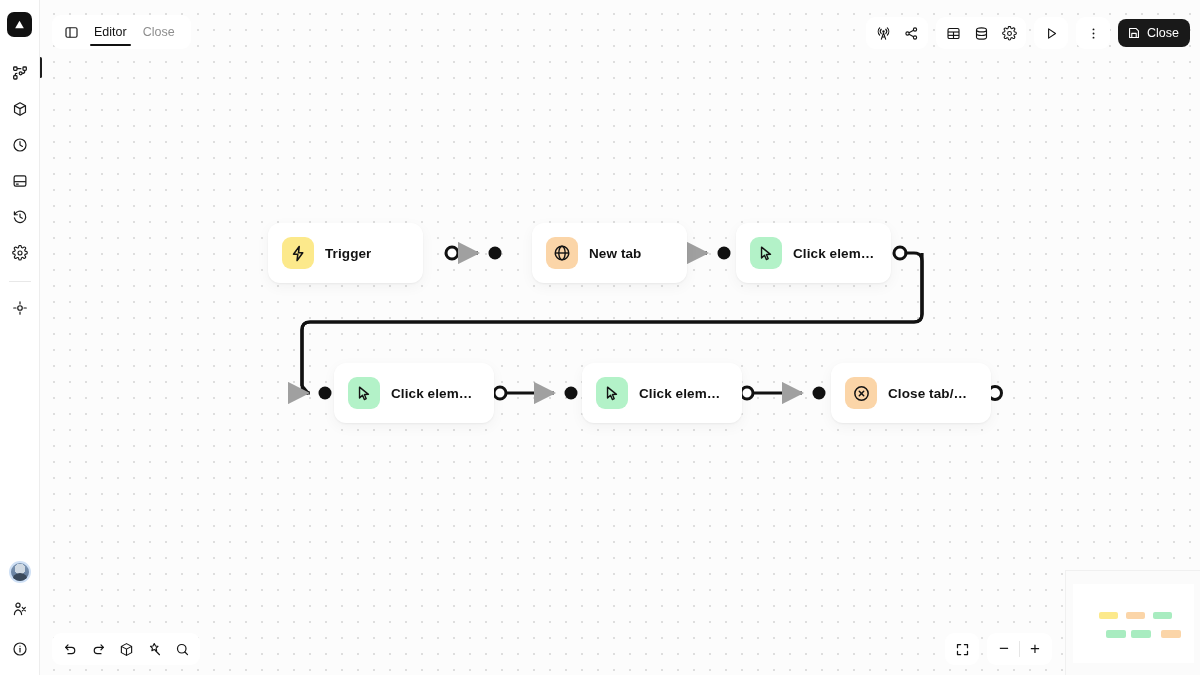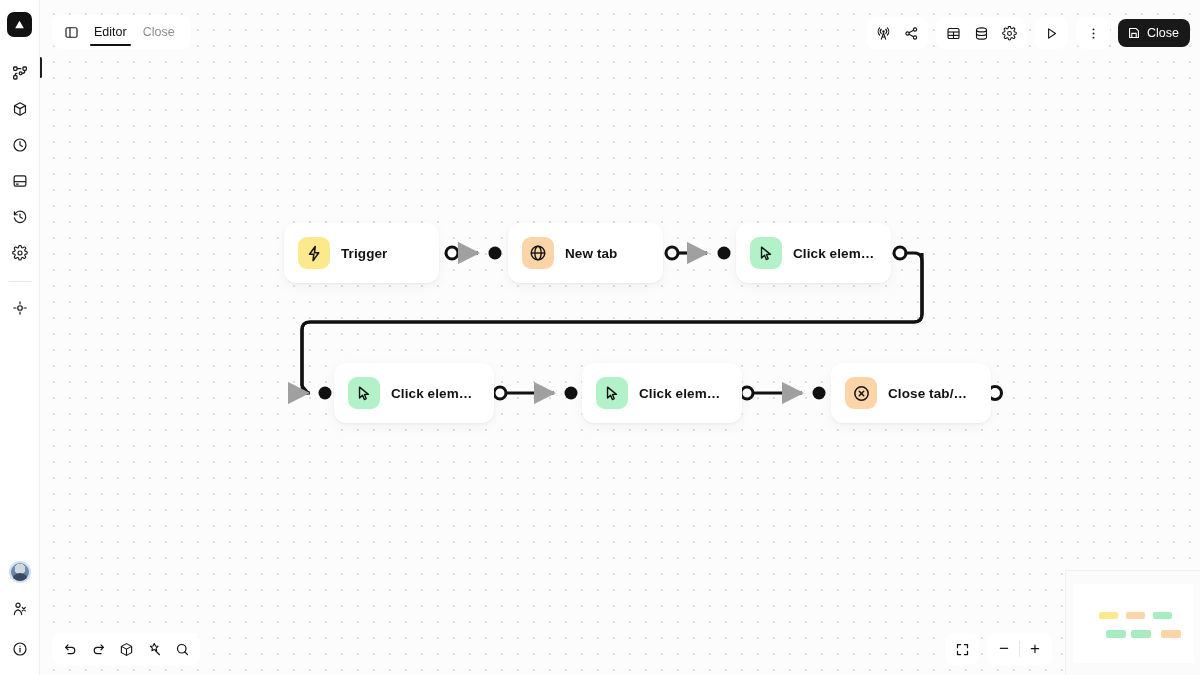--- a/index.html
+++ b/index.html
@@ -212,30 +212,30 @@
         <circle cx="747" cy="393" r="6" fill="#fff" stroke="#111" stroke-width="3"></circle>
         <line x1="753" y1="393" x2="802" y2="393" stroke="#111" stroke-width="3.2" marker-end="url(#arw)"></line>
         <circle cx="819" cy="393" r="6.5" fill="#111"></circle>
       </g>
 
       <g>
         <circle cx="995" cy="393" r="6.5" fill="#fff" stroke="#111" stroke-width="3"></circle>
       </g>
     </svg>
 
-    <div class="node" style="left:284px;top:223px;width:155px;">
+    <div class="node" style="left:268px;top:223px;width:155px;">
       <div class="node-ico" style="background:#FCE98B">
         <svg width="17" height="17" viewBox="0 0 24 24" fill="none" stroke="#141414" stroke-width="2.2" stroke-linejoin="round" stroke-linecap="round">
           <path d="M13 2 L5 13 h6 l-1 9 8-11 h-6 z"></path>
         </svg>
       </div>
       <div class="node-label">Trigger</div>
     </div>
 
-    <div class="node" style="left:508px;top:223px;width:155px;">
+    <div class="node" style="left:532px;top:223px;width:155px;">
       <div class="node-ico" style="background:#FBD5A8">
         <svg width="18" height="18" viewBox="0 0 24 24" fill="none" stroke="#141414" stroke-width="1.9">
           <circle cx="12" cy="12" r="9"></circle>
           <line x1="3" y1="12" x2="21" y2="12"></line>
           <ellipse cx="12" cy="12" rx="4.2" ry="9"></ellipse>
         </svg>
       </div>
       <div class="node-label">New tab</div>
     </div>
 

